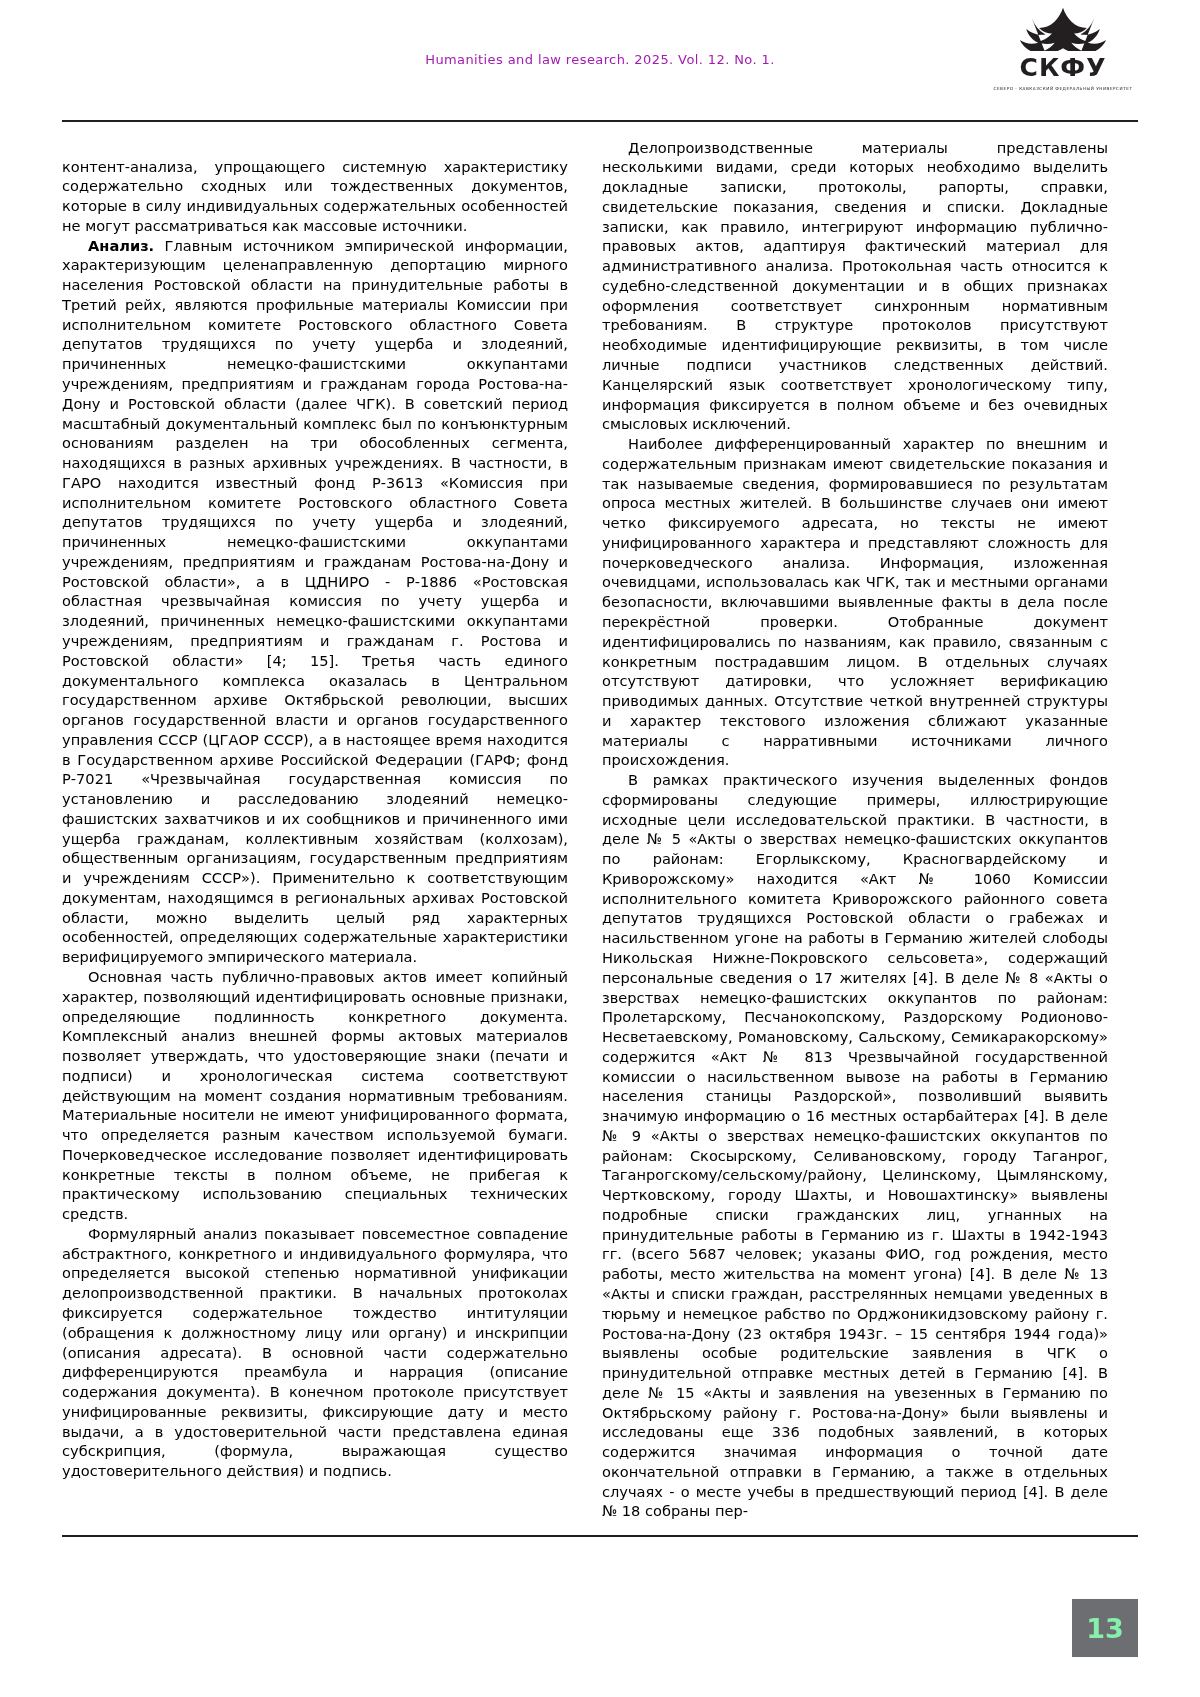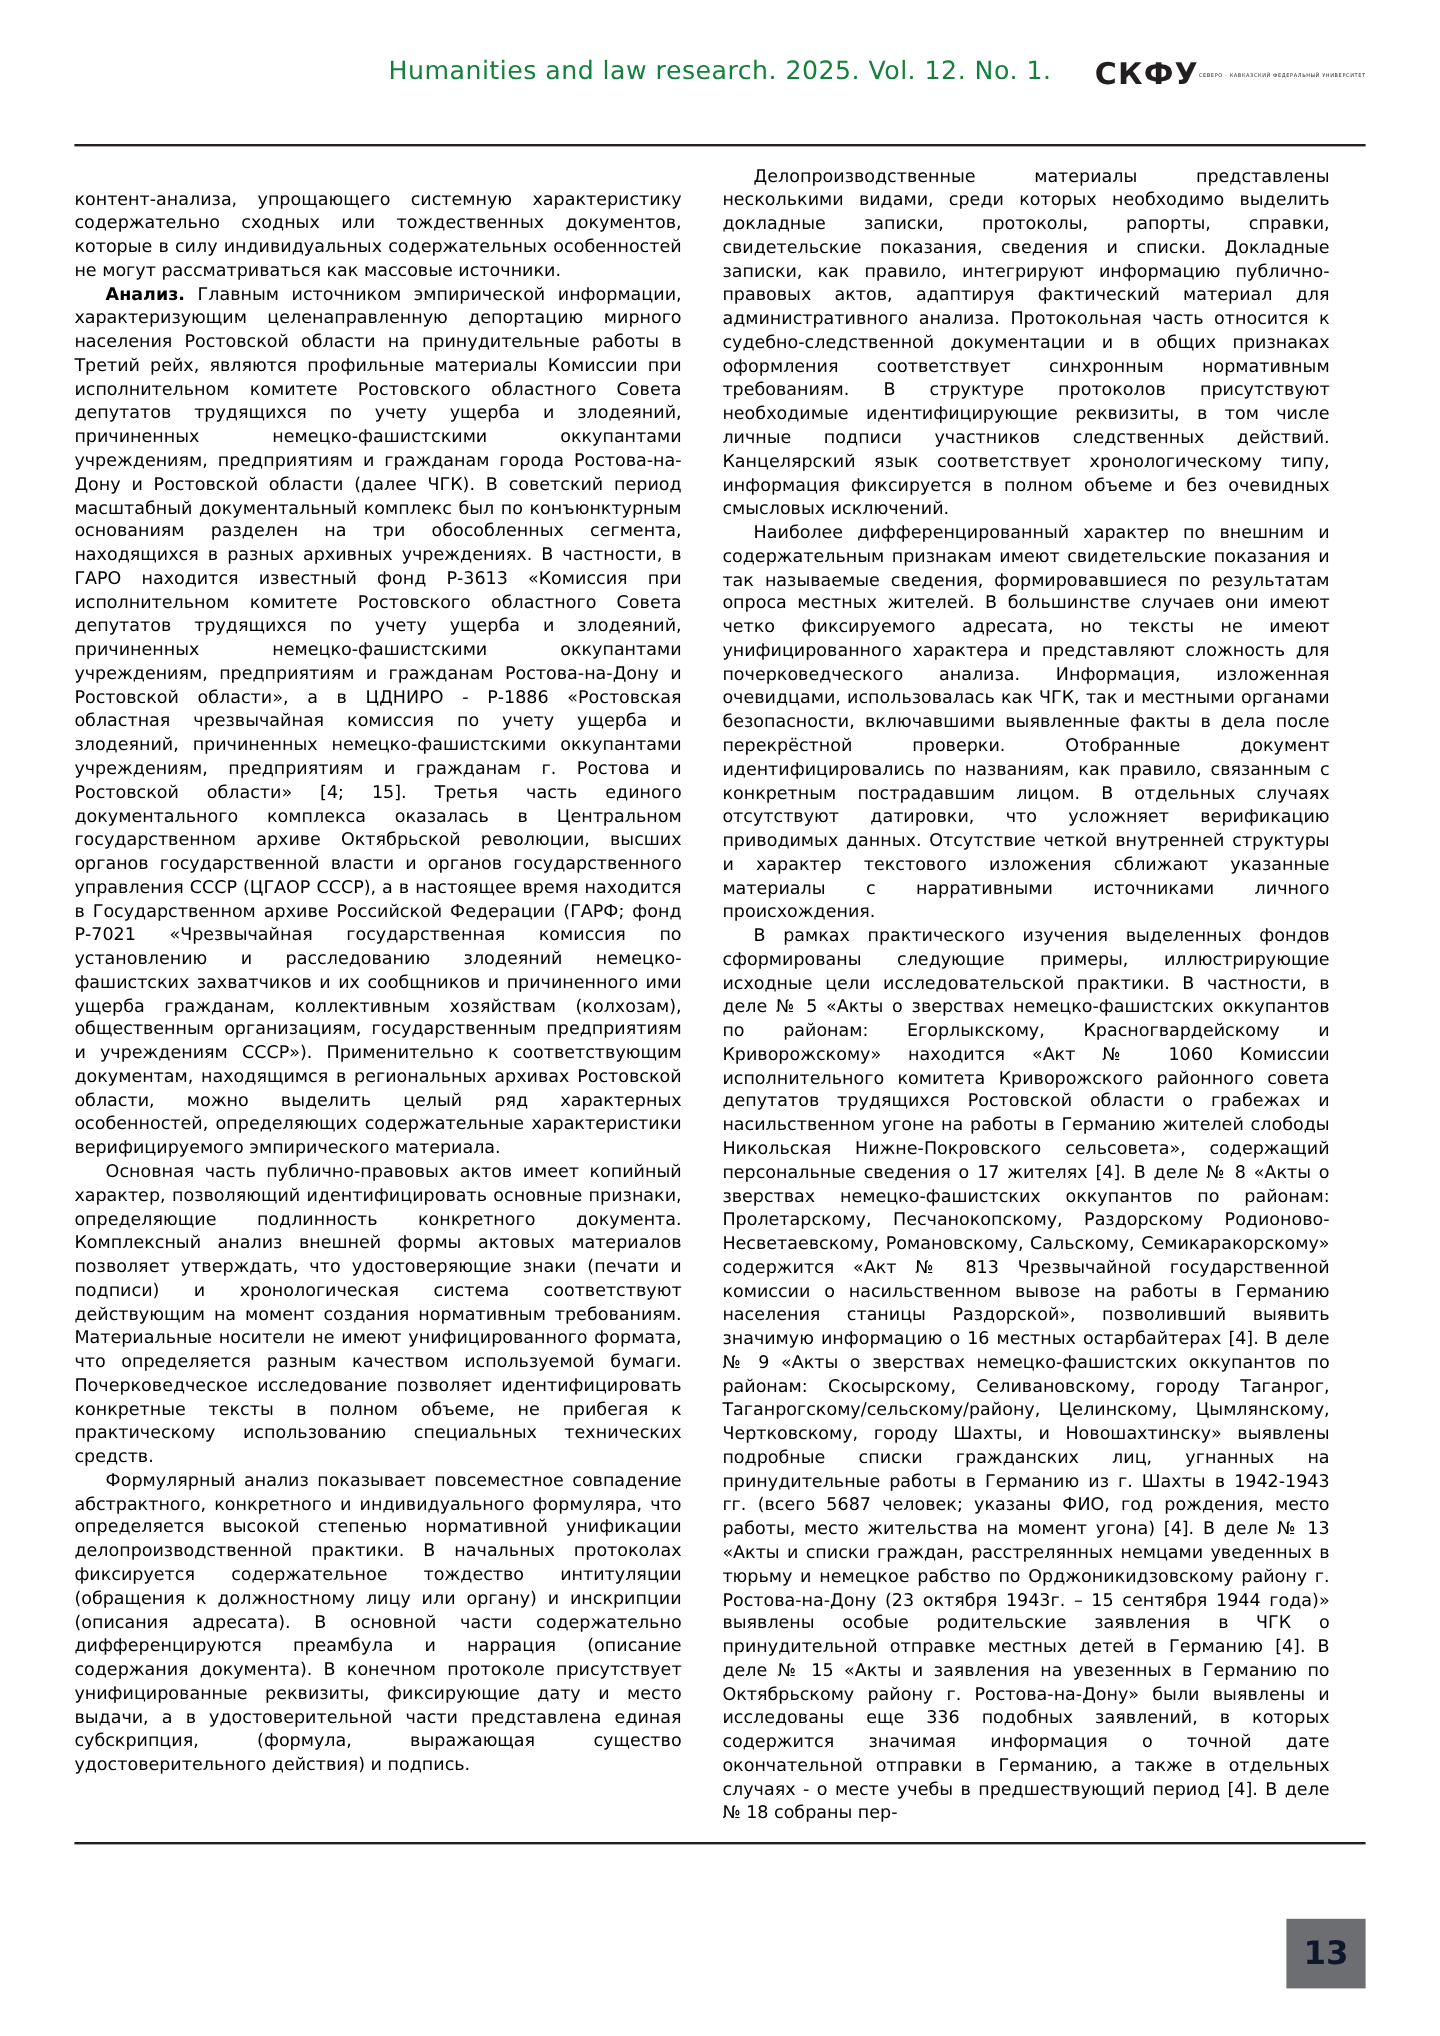--- a/index.html
+++ b/index.html
@@ -27,35 +27,36 @@
   .header {
     position: relative;
     height: 118px;
     padding: 0 62px;
     display: flex;
     align-items: center;
     justify-content: center;
   }
   .header-title {
     font-family: "DejaVu Sans", sans-serif;
-    font-size: 21px;
+    font-size: 13px;
     letter-spacing: 0.4px;
-    color: #15803d;
+    color: #a21caf;
     white-space: nowrap;
     font-weight: 400;
   }
   .logo-wrap {
     position: absolute;
     right: 62px;
-    top: 18px;
+    top: 5px;
     width: 150px;
     height: 86px;
     display: flex;
+    flex-direction: column;
     align-items: center;
-    justify-content: flex-end;
+    justify-content: space-between;
   }
   .logo-bird {
     width: 112px;
     height: 46px;
     display: block;
   }
   .logo-acronym {
     font-size: 25px;
     font-weight: bold;
     letter-spacing: 1px;
@@ -106,21 +107,21 @@
     background: #231f20;
     margin: 14px 62px 0 62px;
   }
   .page-number-box {
     position: absolute;
     right: 62px;
     bottom: 40px;
     width: 66px;
     height: 58px;
     background: #6d6e71;
-    color: #0f172a;
+    color: #86efac;
     display: flex;
     align-items: center;
     justify-content: center;
     font-size: 27px;
     font-weight: bold;
   }
 </style>
 </head>
 <body>
 

